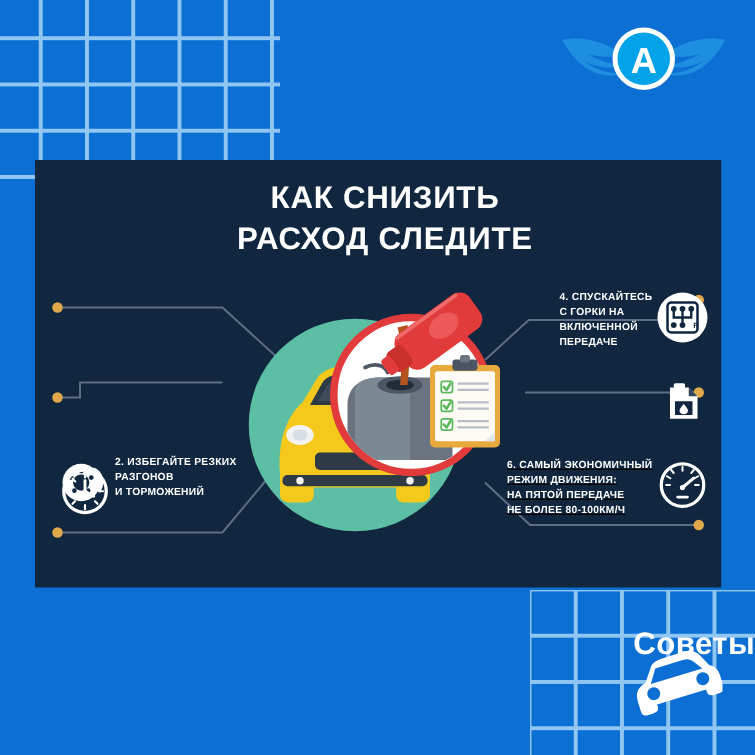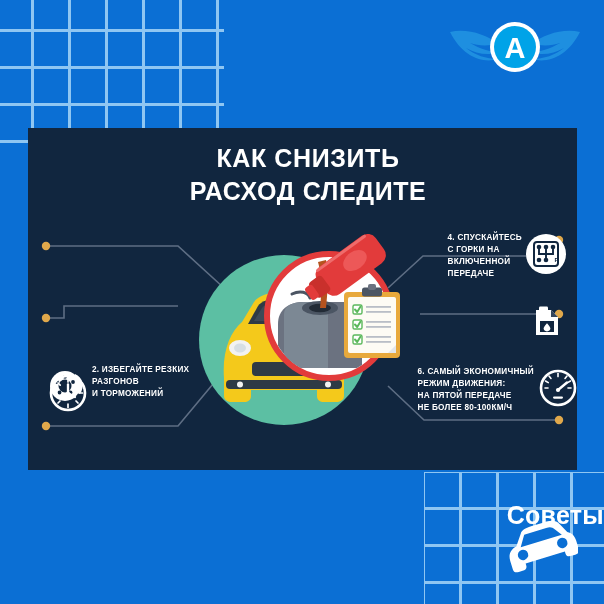--- a/index.html
+++ b/index.html
@@ -70,21 +70,21 @@
     text-transform:uppercase;
     white-space:pre-line;
   }
   .tip.right .tip-text { text-align:left; }
 
   #tip-1 { left:46px; top:243px; }
   #tip-2 { left:46px; top:322px;margin-top:42px; }
   #tip-3 { left:46px; top:371px; }
   #tip-4 { right:36px; top:232px; }
   #tip-5 { right:36px; top:299px; }
-  #tip-6 { right:24px; top:366px; }
+  #tip-6 { right:36px; top:366px;text-decoration:underline; }
 
   
   #illustration { position:absolute; left:196px; top:228px; width:216px; height:208px; }
 
   
   #footer {
     position:absolute;
     left:0; right:0; top:498px;
     text-align:right;
     color:#FFFFFF;

